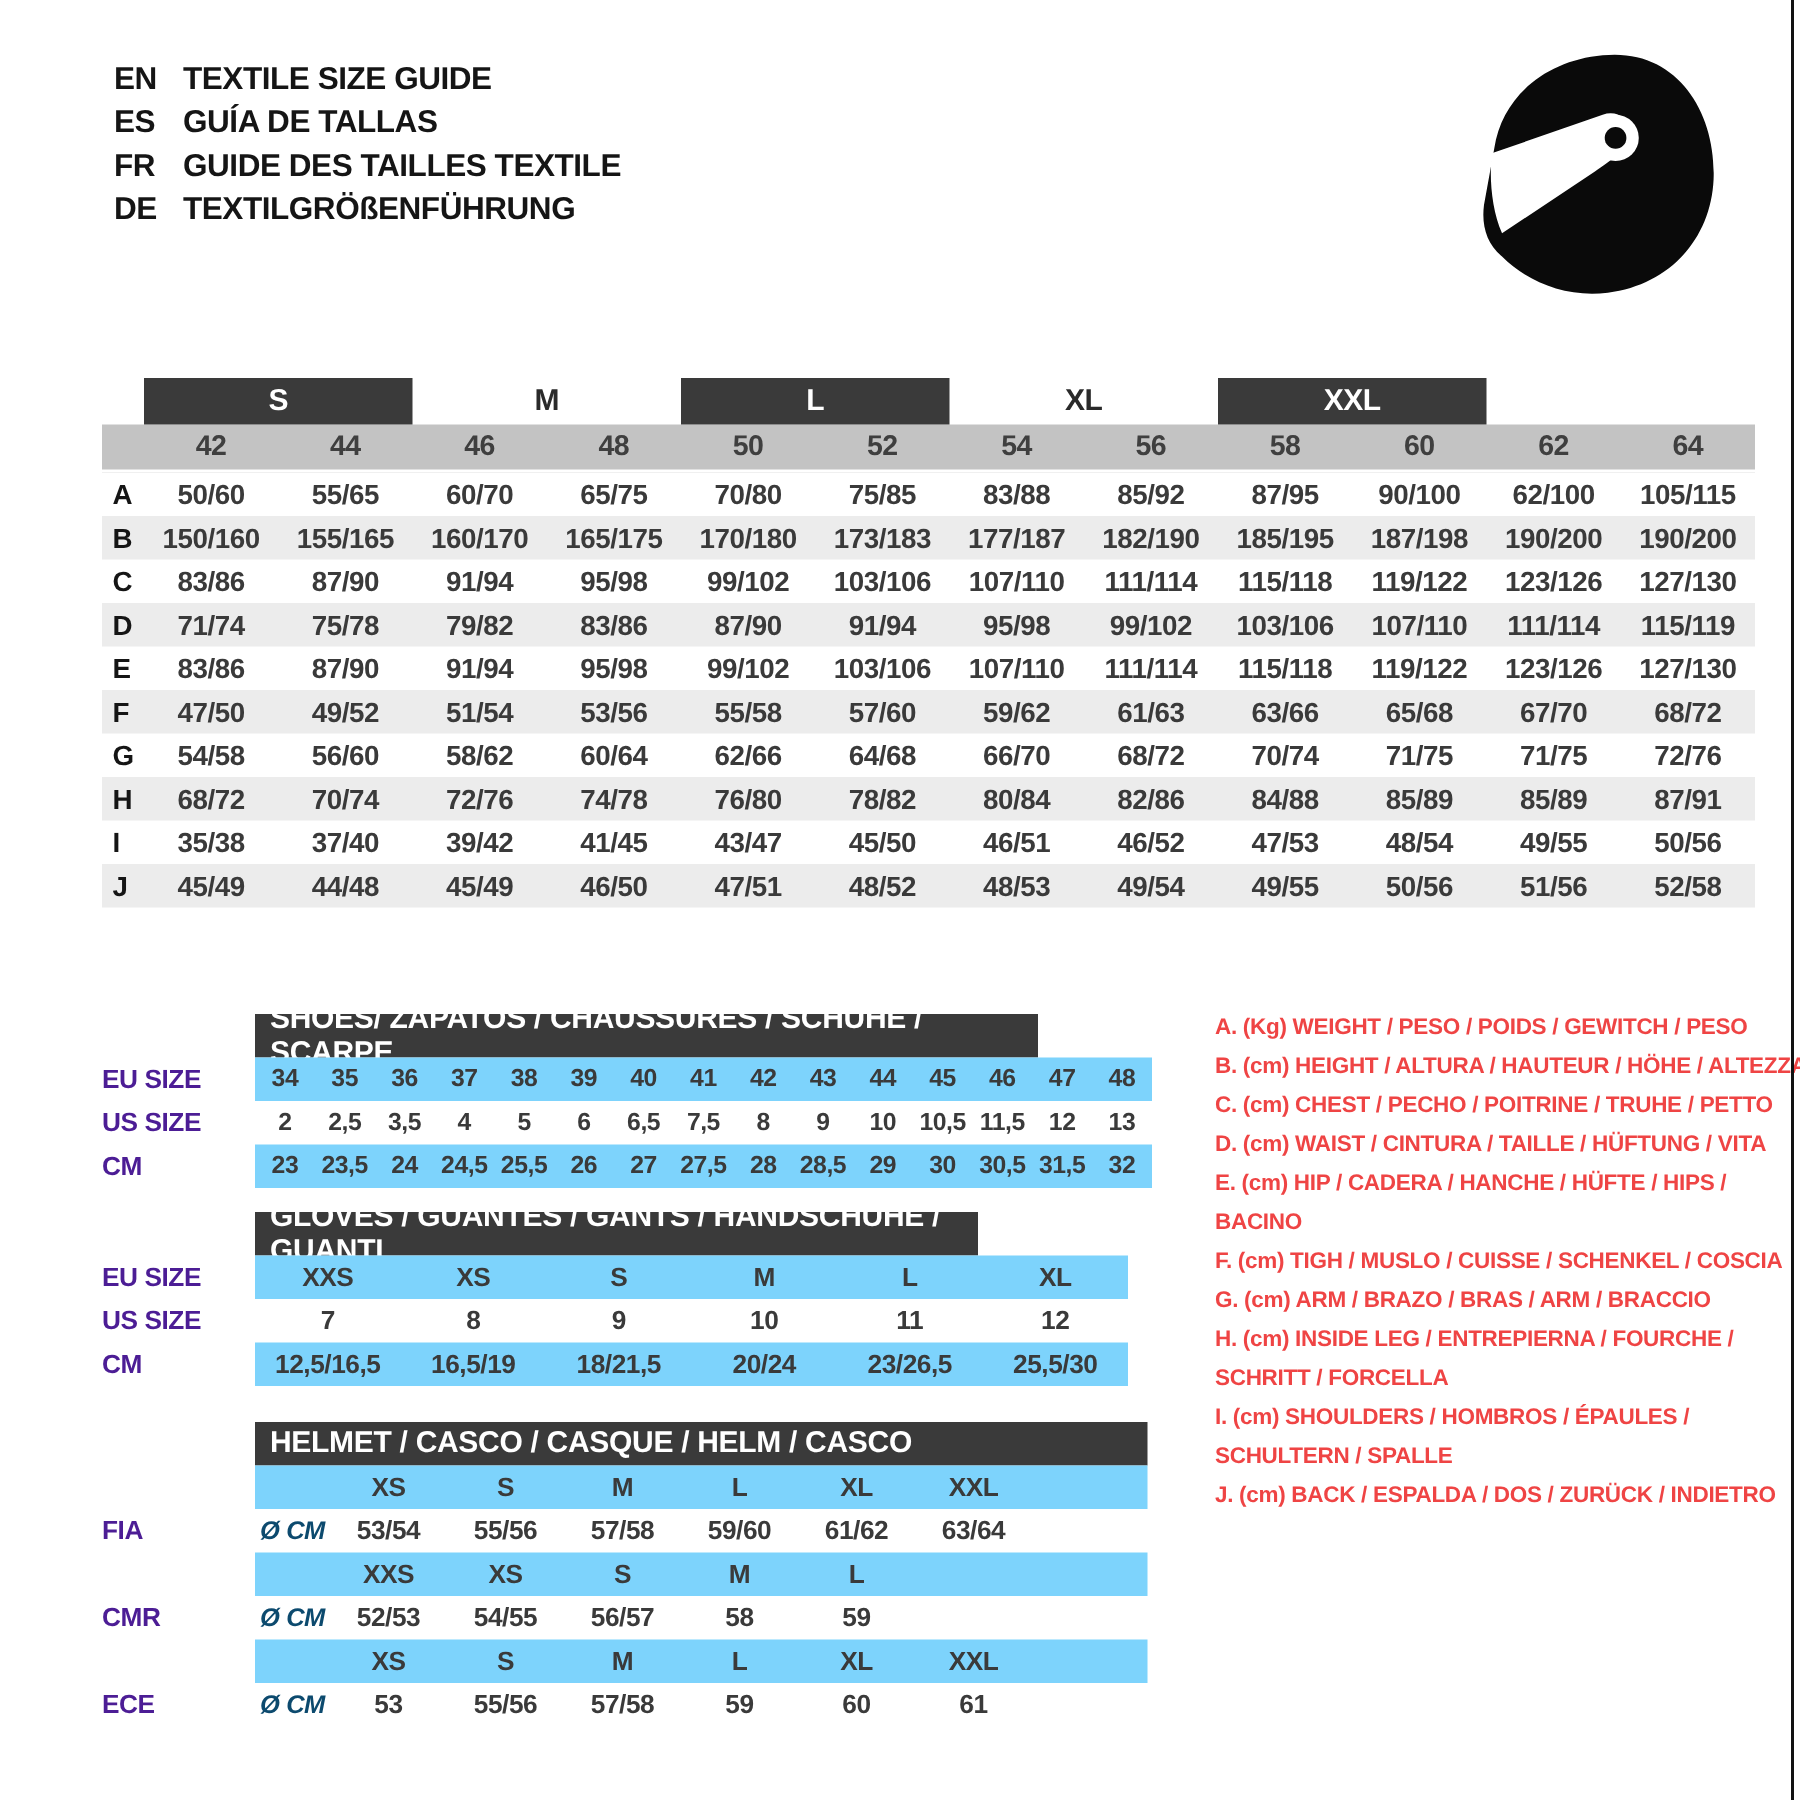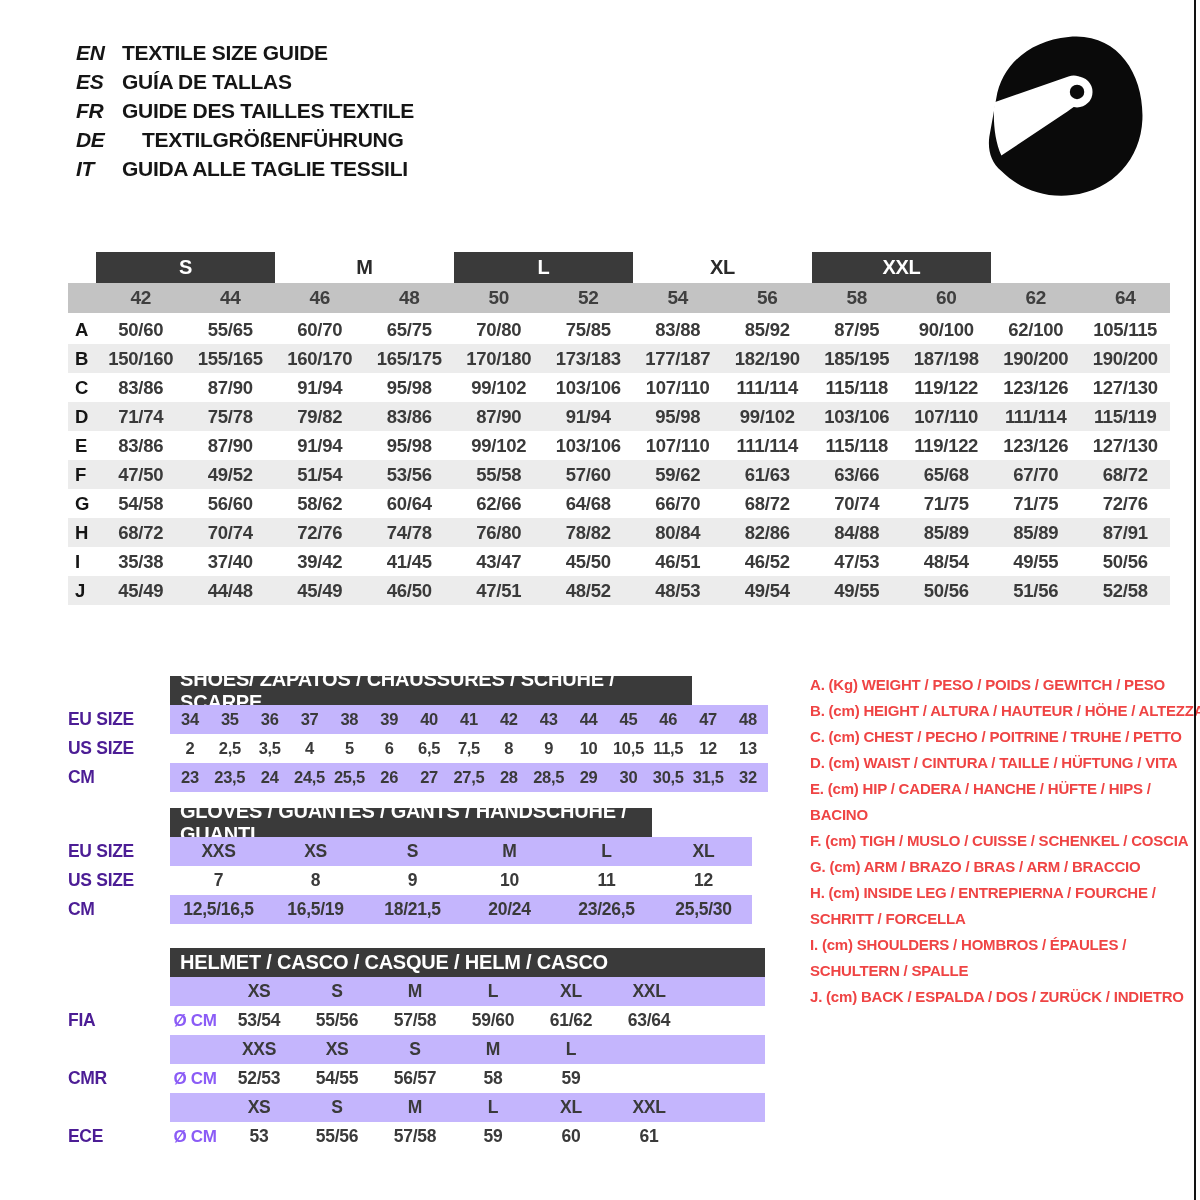--- a/index.html
+++ b/index.html
@@ -4,21 +4,21 @@
 <style>
   html,body{margin:0;padding:0;background:#fff;}
   .page{
     position:relative;width:1200px;height:1200px;background:#ffffff;overflow:hidden;
     font-family:"Liberation Sans",sans-serif;font-weight:700;color:#2e2e2e;
     letter-spacing:-0.3px;
   }
   
   .lang-block{position:absolute;left:76px;top:38px;}
   .lang-row{display:flex;height:29px;align-items:center;font-size:21px;color:#151515;}
-  .lang-code{width:46px;font-style:italic;}
+  .lang-code{width:46px;}
   
   .helmet-logo{position:absolute;left:975px;top:30px;width:180px;height:172px;}
   
   .main-table{position:absolute;left:68px;top:252px;width:1102px;}
   .grid13{display:grid;grid-template-columns:28px repeat(12,1fr);}
   .group-row{height:31px;}
   .group-cell{display:flex;align-items:center;justify-content:center;font-size:20px;color:#2a2a2a;}
   .group-cell.dark{background:#3a3a3a;color:#ffffff;}
   .num-row{height:30px;background:#c3c3c3;border-bottom:2px solid #fff;font-size:19px;color:#3f3f3f;}
   .num-row .cell{display:flex;align-items:center;justify-content:center;}
@@ -26,28 +26,28 @@
   .t-row.striped{background:#ececec;}
   .t-row .cell{display:flex;align-items:center;justify-content:center;}
   .t-letter{display:flex;align-items:center;justify-content:flex-start;padding-left:7px;color:#151515;}
   
   .sub-section{position:absolute;left:68px;}
   .sub-bar{margin-left:102px;height:29px;background:#3a3a3a;color:#fff;display:flex;align-items:center;
            padding-left:10px;box-sizing:border-box;font-size:20px;letter-spacing:-0.2px;}
   .sub-row{display:flex;height:29px;align-items:center;}
   .sub-label{width:102px;font-size:17.5px;color:#4c1d95;}
   .cells-area{display:flex;height:29px;align-items:center;}
-  .cells-area.banded{background:#c4b5fd;}
+  .cells-area.banded{background:#7dd3fc;}
   .s-cell{display:flex;align-items:center;justify-content:center;font-size:16.5px;color:#3a3a3a;}
   .shoes-area{width:598px;}
   .shoes-area .s-cell{flex:1;}
   .gloves-area{width:582px;}
   .gloves-area .s-cell{width:97px;font-size:17.5px;}
   .helm-area{width:595px;}
-  .helm-area .ocm{width:50px;display:flex;align-items:center;justify-content:center;font-size:17px;color:#8b5cf6;}
+  .helm-area .ocm{width:50px;display:flex;align-items:center;justify-content:center;font-size:17px;color:#0c4a6e;font-style:italic;}
   .helm-area .s-cell{width:78px;font-size:17.5px;}
   
   .legend{position:absolute;left:800px;top:672px;width:400px;font-size:15px;line-height:26px;color:#ef4444;letter-spacing:-0.2px;margin-left:10px;}
   
   .page-edge{position:absolute;left:1194px;top:0;width:2px;height:1200px;background:#121212;}
 </style>
 </head>
 <body>
 
 <div class="page">
@@ -60,25 +60,21 @@
       <div class="lang-row">
         <div class="lang-code" style="display: inline-block;">ES</div>
         <div class="lang-title" style="display: inline-block;">GUÍA DE TALLAS</div>
       </div>
       <div class="lang-row">
         <div class="lang-code" style="display: inline-block;">FR</div>
         <div class="lang-title" style="display: inline-block;">GUIDE DES TAILLES TEXTILE</div>
       </div>
       <div class="lang-row">
         <div class="lang-code" style="display: inline-block;">DE</div>
-        <div class="lang-title" style="display: inline-block; margin-left: 20px;">TEXTILGRÖßENFÜHRUNG</div>
-      </div>
-      <div class="lang-row">
-        <div class="lang-code" style="display: inline-block;">IT</div>
-        <div class="lang-title" style="display: inline-block;">GUIDA ALLE TAGLIE TESSILI</div>
+        <div class="lang-title" style="display: inline-block;">TEXTILGRÖßENFÜHRUNG</div>
       </div>
     </div>
 
   <svg class="helmet-logo" viewBox="0 0 100 100">
     <path fill="#0a0a0a" d="M 52 4 C 30 6 13 20 10 40 L 6 62 C 5 70 7 77 13 82 C 23 92 38 98 54 96 C 78 93 94 75 95 52 C 96 25 80 1 52 4 Z"></path>
     <path fill="#ffffff" d="M 9 42 L 52 27 C 58 25 63 29 62 35 C 61 41 55 45 49 49 L 13 73 C 9 64 8 52 9 42 Z"></path>
     <circle cx="57" cy="36" r="9" fill="#ffffff"></circle>
     <circle cx="57" cy="36" r="4.2" fill="#0a0a0a"></circle>
   </svg>
 

